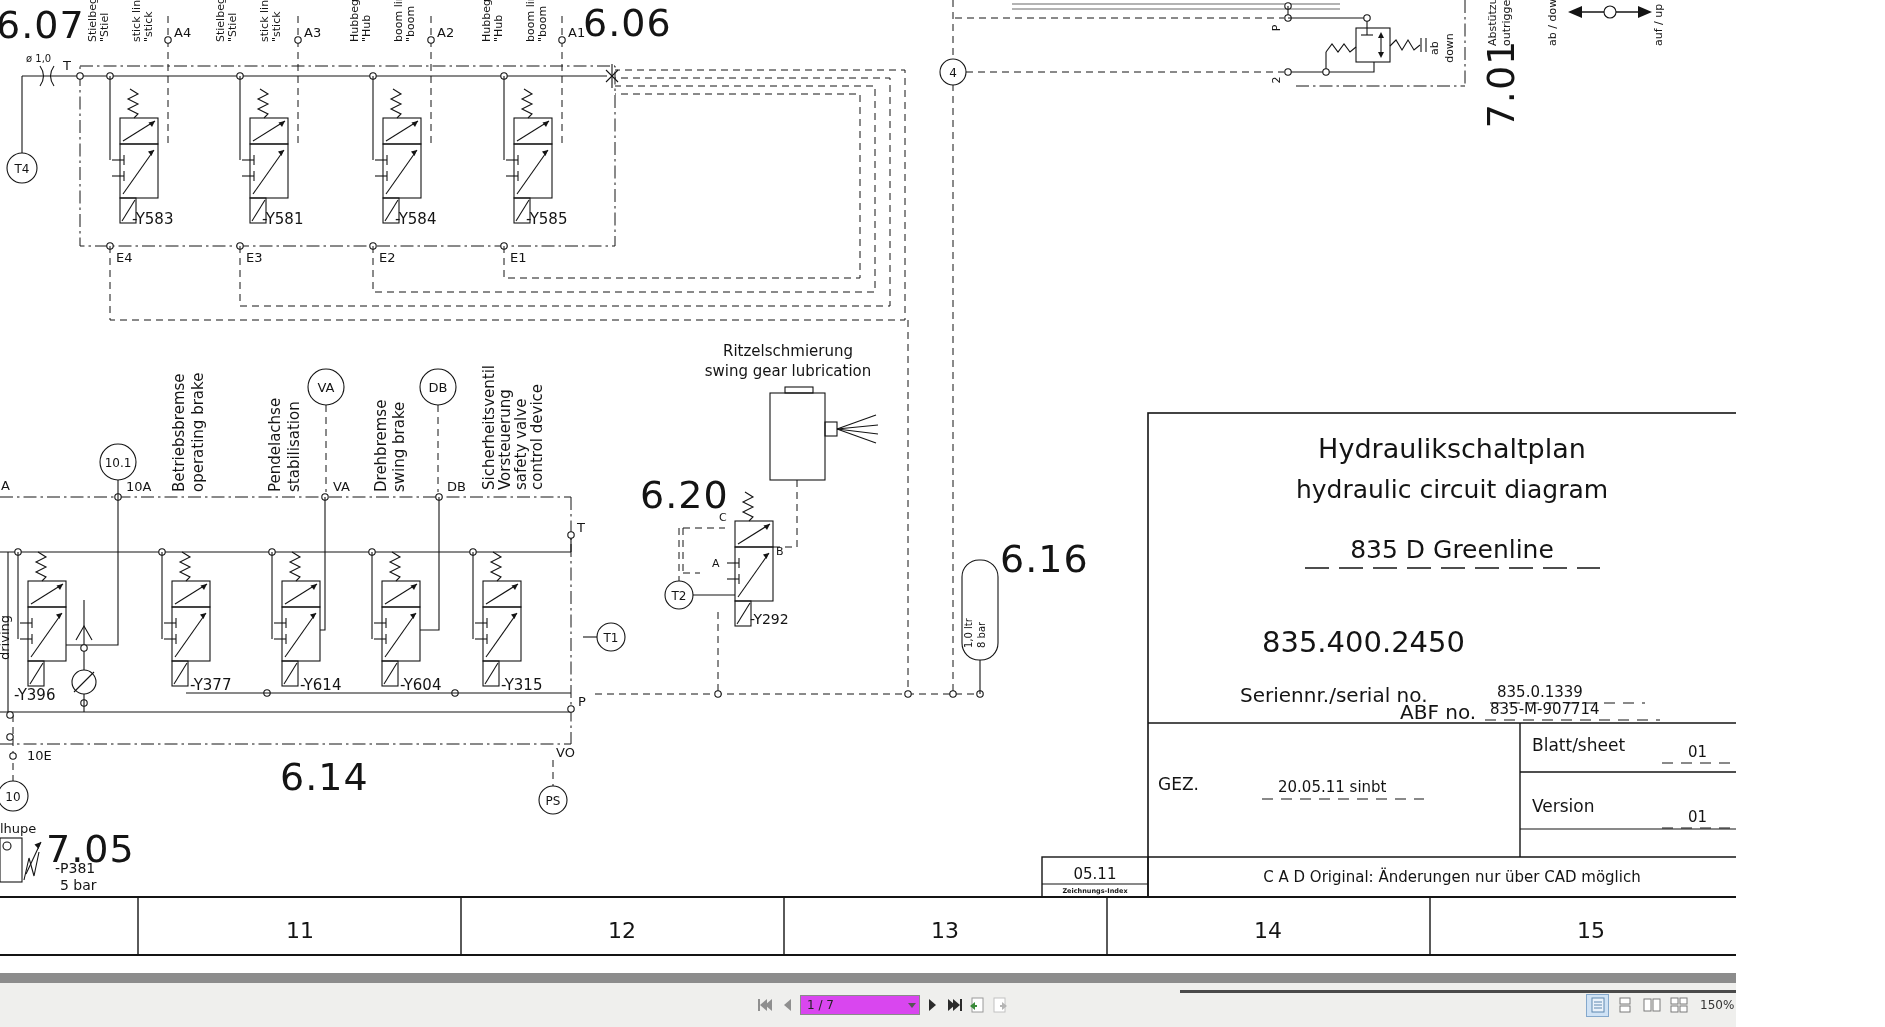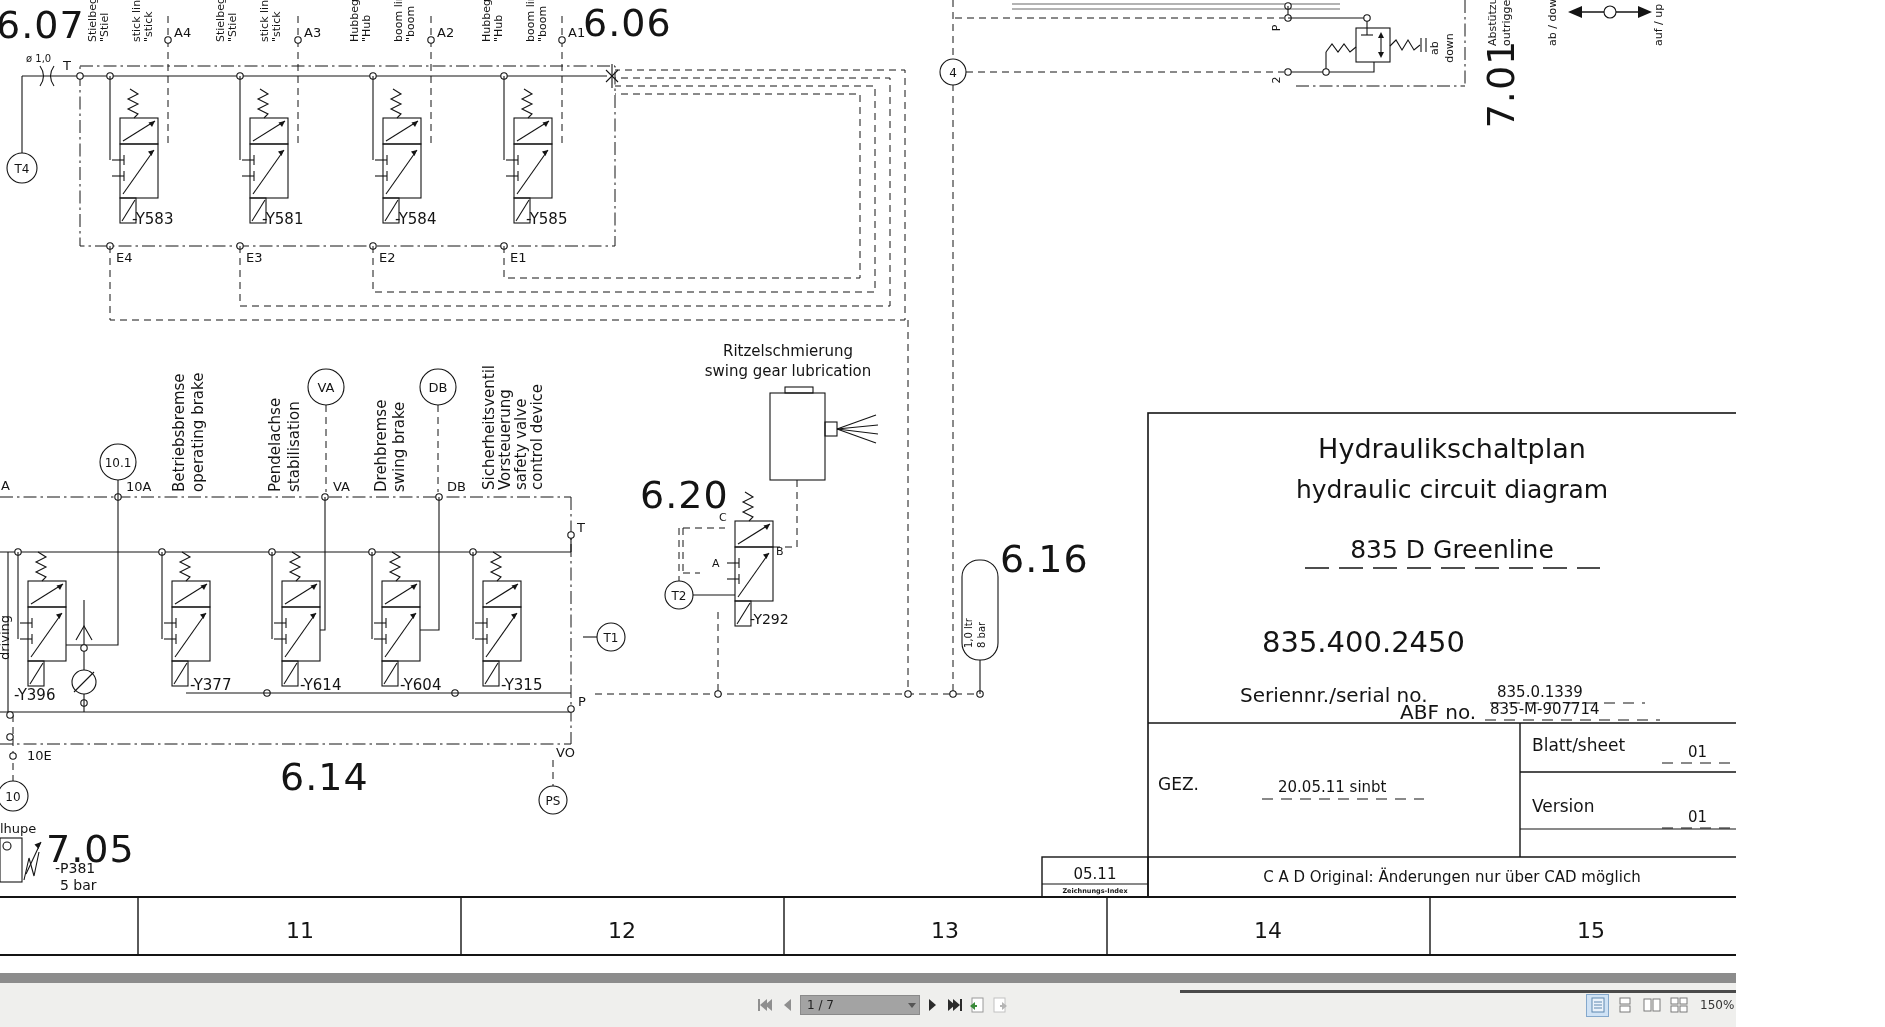--- a/index.html
+++ b/index.html
@@ -21,21 +21,21 @@
   .u1{stroke:#141414;stroke-width:1.3;stroke-dasharray:24 10;}
   .u2{stroke:#141414;stroke-width:1.2;stroke-dasharray:11 8;}
   
   #grayband{position:absolute;left:0;top:973px;width:1885px;height:10px;background:#8c8c8c;}
   #toolbar{position:absolute;left:0;top:983px;width:1885px;height:44px;background:#efefed;}
   #darkline{position:absolute;left:1180px;top:7px;width:705px;height:3px;background:#4a4a4a;}
   .tb{position:absolute;top:0;height:44px;display:flex;align-items:center;gap:4px;}
   #navcluster{left:756px;}
   #zoomcluster{left:1546px;padding-left:40px;}
   .icobtn{width:18px;height:20px;display:flex;align-items:center;justify-content:center;}
-  #pagefield{width:120px;height:20px;background:#a3a3a3;border:1px solid #8a8a8a;display:flex;
+  #pagefield{width:120px;height:20px;background:#d946ef;border:1px solid #8a8a8a;display:flex;
              align-items:center;font-size:12px;color:#222;padding-left:6px;box-sizing:border-box;position:relative;text-align:right;}
   #pagefield .caret{position:absolute;right:3px;top:7px;width:0;height:0;border-left:4px solid transparent;
              border-right:4px solid transparent;border-top:5px solid #555;}
   .laybtn{width:21px;height:21px;display:flex;align-items:center;justify-content:center;border:1px solid transparent;}
   .laybtn.active{background:#cfe2f5;border:1px solid #84a8cc;}
   #zoomlabel{font-size:12px;color:#333;margin-left:6px;}
 </style>
 </head>
 <body>
 

